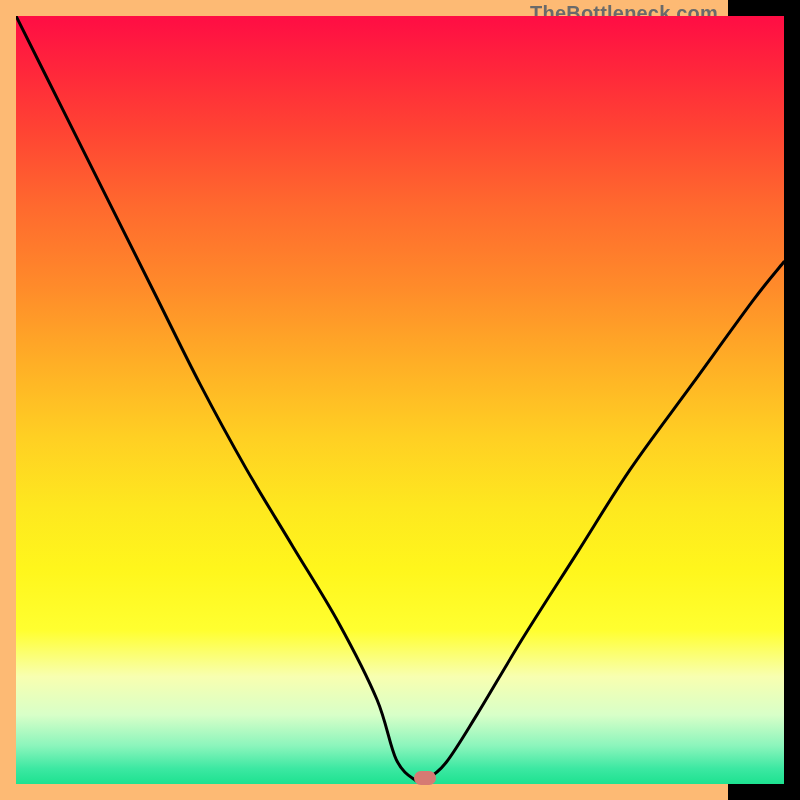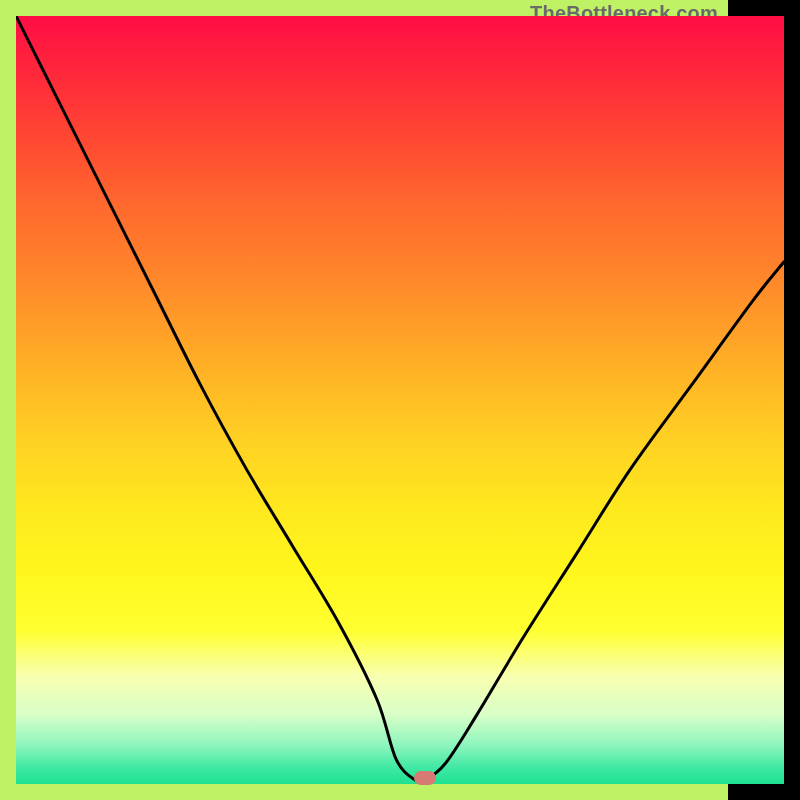--- a/index.html
+++ b/index.html
@@ -1,21 +1,21 @@
 <!DOCTYPE html>
 <html><head>
 <meta charset="utf-8">
 <style>
   * { margin: 0; padding: 0; box-sizing: border-box; }
   html, body { width: 800px; height: 800px; overflow: hidden; background: #000; }
   .chart-container {
     position: relative;
     width: 728px;
     height: 800px;
-    background: #bef264;
+    background: #fdba74;
   }
   .plot-area {
     position: absolute;
     left: 16px;
     top: 16px;
     width: 768px;
     height: 768px;
     background: linear-gradient(to bottom,
       #ff0d44 0%,
       #ff2a3a 8%,

